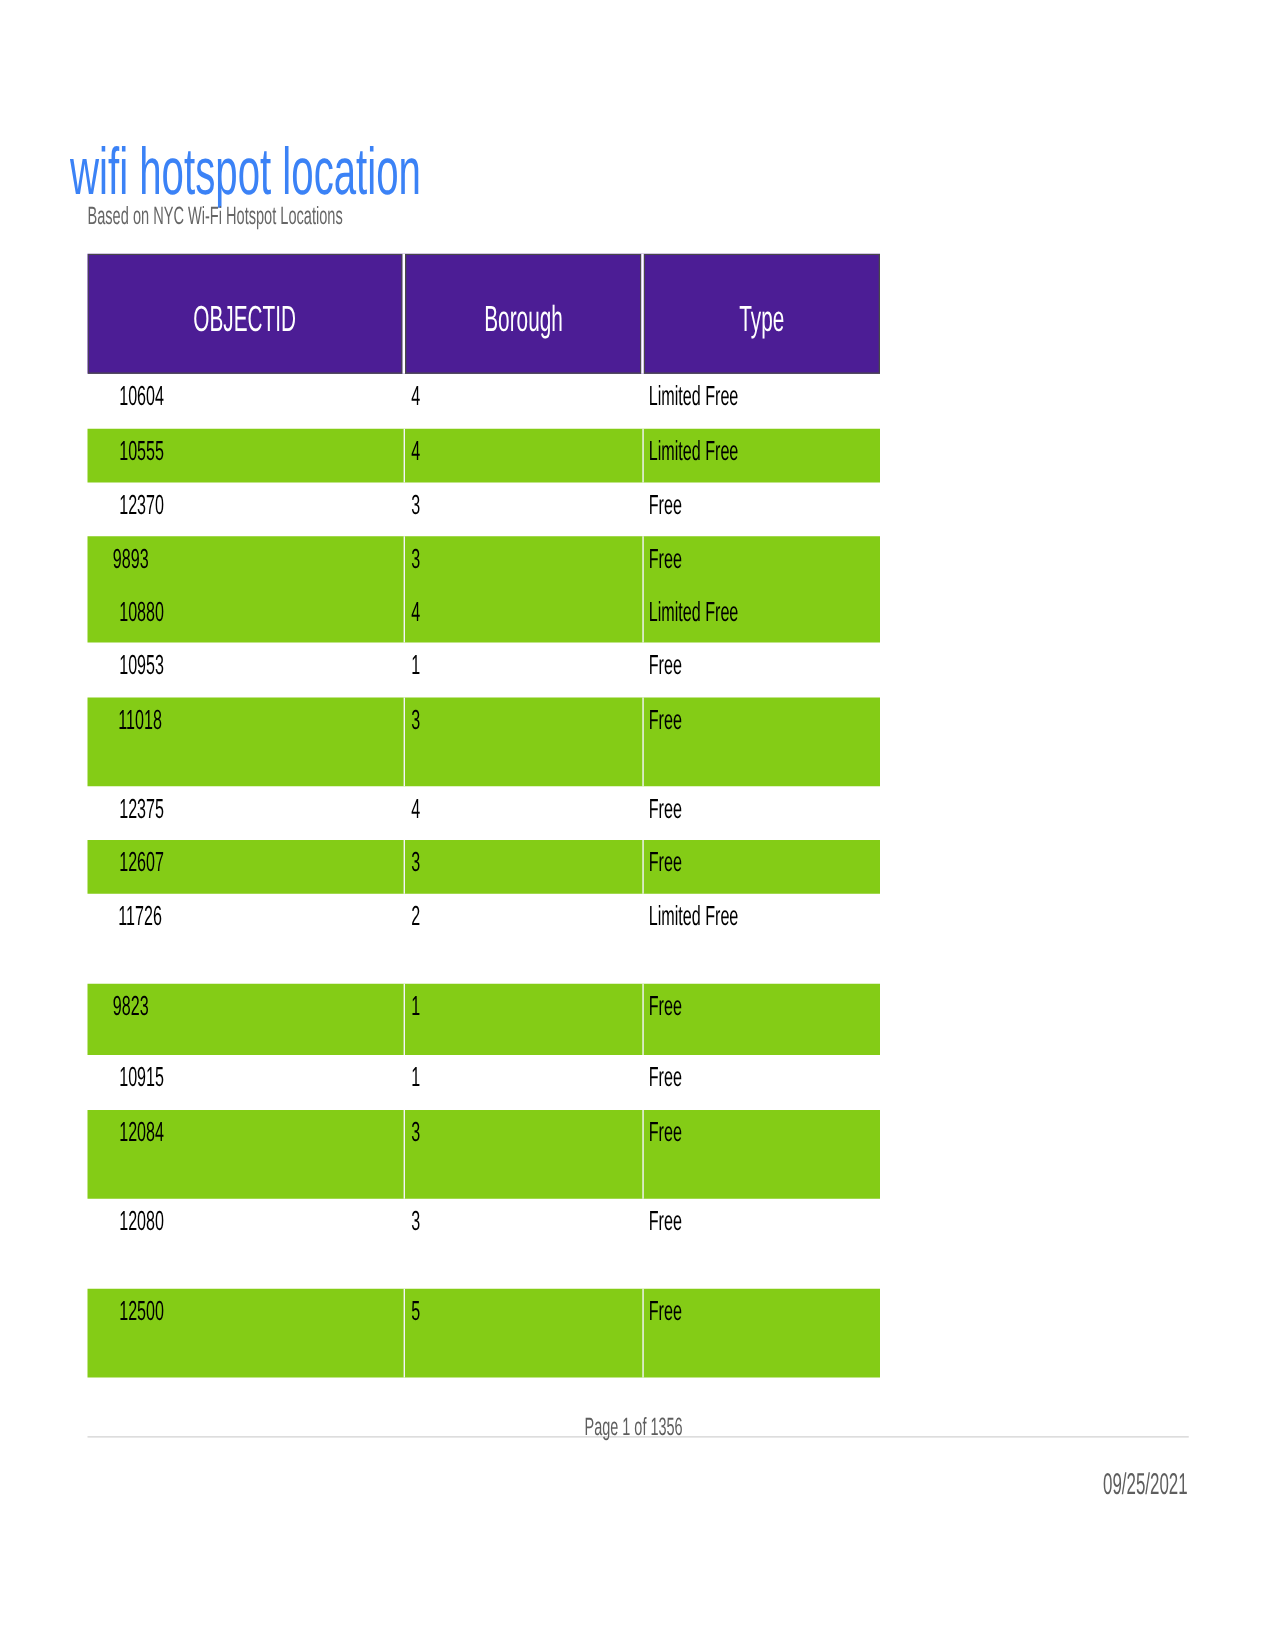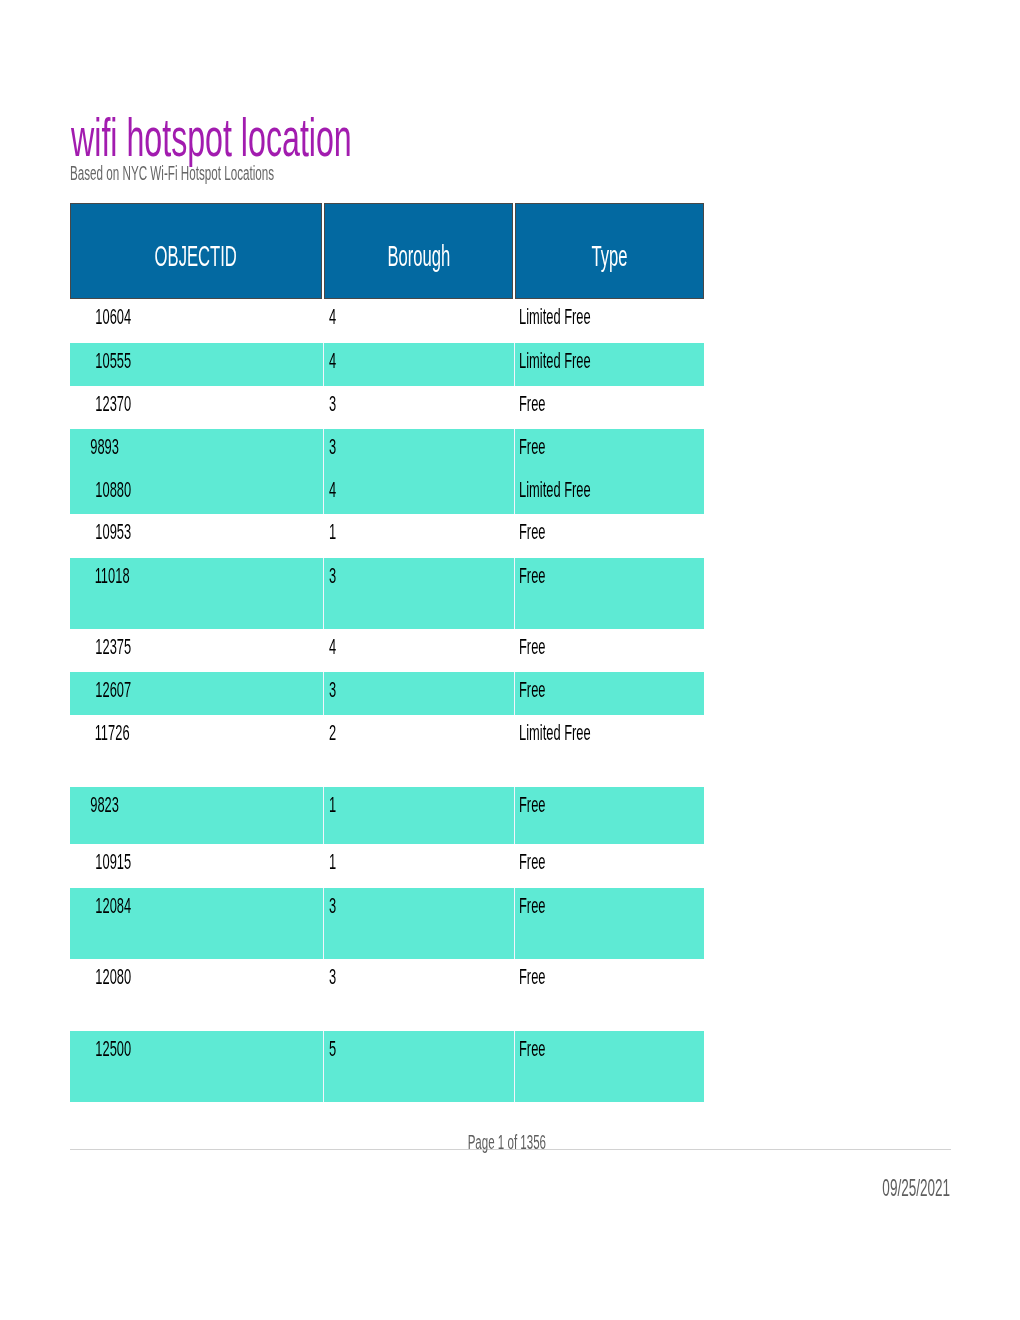--- a/index.html
+++ b/index.html
@@ -2,44 +2,44 @@
 <html><head>
 <meta charset="utf-8">
 <title>wifi hotspot location</title>
 <style>
   html,body{margin:0;padding:0;}
   body{width:1020px;height:1320px;background:#ffffff;font-family:"Liberation Sans",sans-serif;overflow:hidden;-webkit-font-smoothing:antialiased;}
   .page{position:relative;width:1020px;height:1320px;}
   .cond{display:inline-block;transform-origin:left center;white-space:nowrap;}
 
   
-  #report-title{position:absolute;left:71px;top:111px;font-size:53px;color:#a21caf;line-height:1;}
+  #report-title{position:absolute;left:56px;top:111px;font-size:53px;color:#3b82f6;line-height:1;}
   #report-title .cond{transform:scaleX(0.607);}
   #report-subtitle{position:absolute;left:70px;top:163px;font-size:20px;color:#666666;line-height:1;}
   #report-subtitle .cond{transform:scaleX(0.583);}
 
   
   #data-table{position:absolute;left:70px;top:203px;width:634px;border-collapse:collapse;table-layout:fixed;}
   #data-table col.c1{width:253px;}
   #data-table col.c2{width:191px;}
   #data-table col.c3{width:190px;}
 
-  #data-table thead th{background:#0369a1;color:#ffffff;font-weight:normal;font-size:29px;
+  #data-table thead th{background:#4c1d95;color:#ffffff;font-weight:normal;font-size:29px;
       height:96px;vertical-align:middle;text-align:center;padding:0;border:0;box-shadow:inset 0 0 0 1px #484848;}
   #data-table thead th .cond{transform:scaleX(0.573);transform-origin:center center;position:relative;top:5px;}
   #data-table thead th.hsep{border-left:2px solid #ffffff;}
 
   #data-table tbody td{font-size:22px;color:#000000;vertical-align:top;line-height:25px;
       padding-top:5px;padding-bottom:0;border:0;}
   #data-table tbody td .cond{transform:scaleX(0.586);}
   #data-table tbody td.col-objectid{text-align:left;padding-right:6px;padding-left:0;}
   #data-table tbody td.col-objectid .cond{transform-origin:right center;}
   #data-table tbody td.col-borough{text-align:left;padding-left:5px;padding-right:0;border-left:1px solid transparent;}
   #data-table tbody td.col-type{text-align:left;padding-left:4px;padding-right:0;border-left:1px solid transparent;}
-  #data-table tbody tr.alt td{background:#5eead4;}
+  #data-table tbody tr.alt td{background:#84cc16;}
   #data-table tbody tr.alt td.col-borough,
   #data-table tbody tr.alt td.col-type{border-left-color:#f3f4fb;}
 
   
   #footer-rule{position:absolute;left:70px;top:1149px;width:881px;height:1px;background:#d2d2d2;}
   #footer-page{position:absolute;left:0;top:1132px;width:1014px;text-align:center;font-size:20px;color:#5e5e5e;line-height:1;}
   #footer-page .cond{transform:scaleX(0.578);transform-origin:center center;}
   #footer-date{position:absolute;left:0;top:1176px;width:950px;text-align:right;font-size:24px;color:#5e5e5e;line-height:1;}
   #footer-date .cond{transform:scaleX(0.564);transform-origin:right center;}
 </style>

